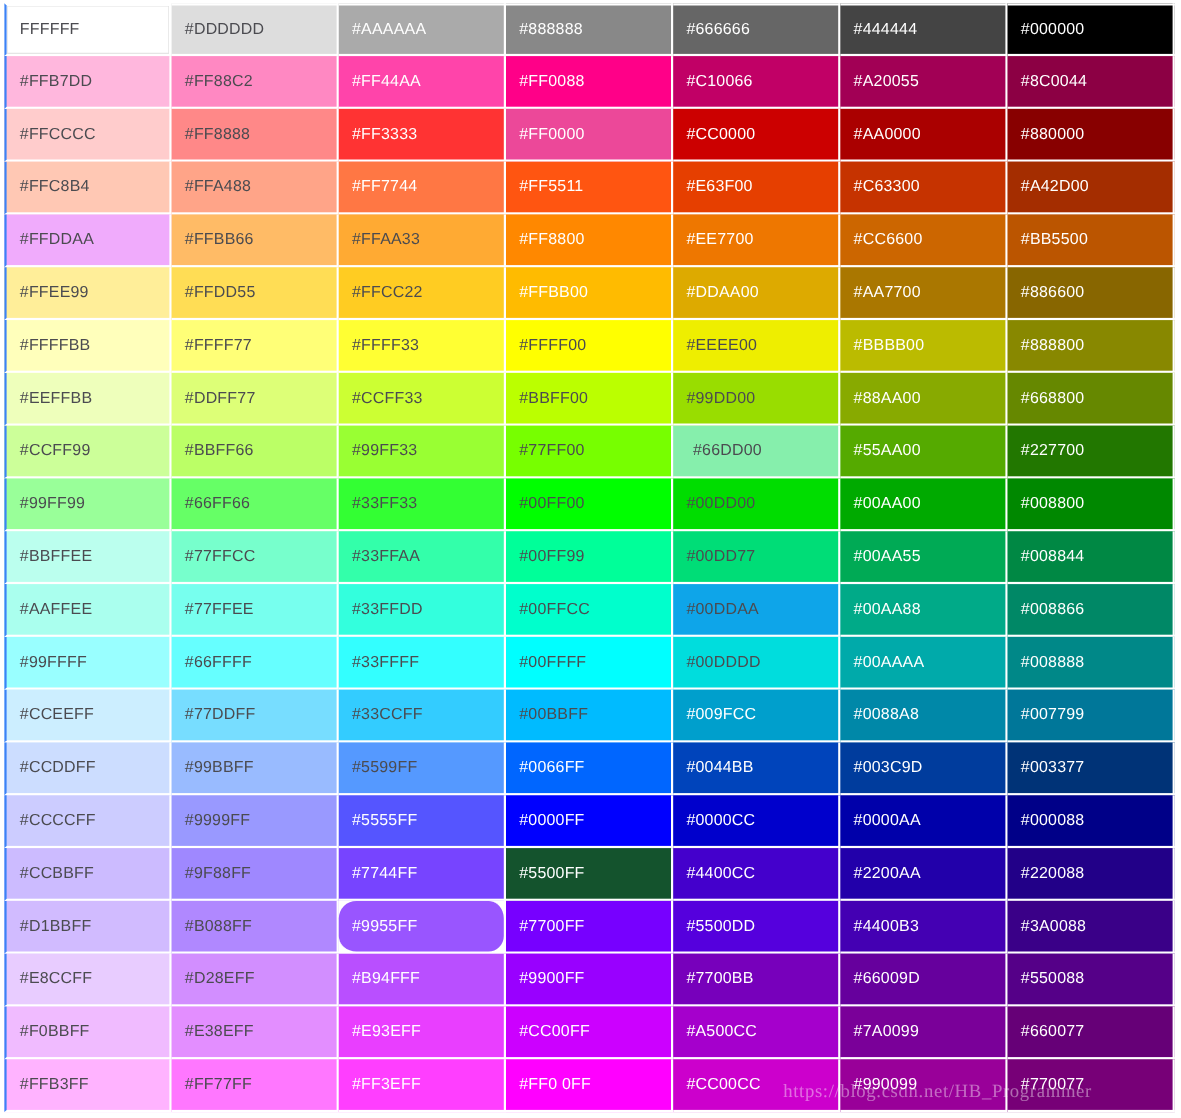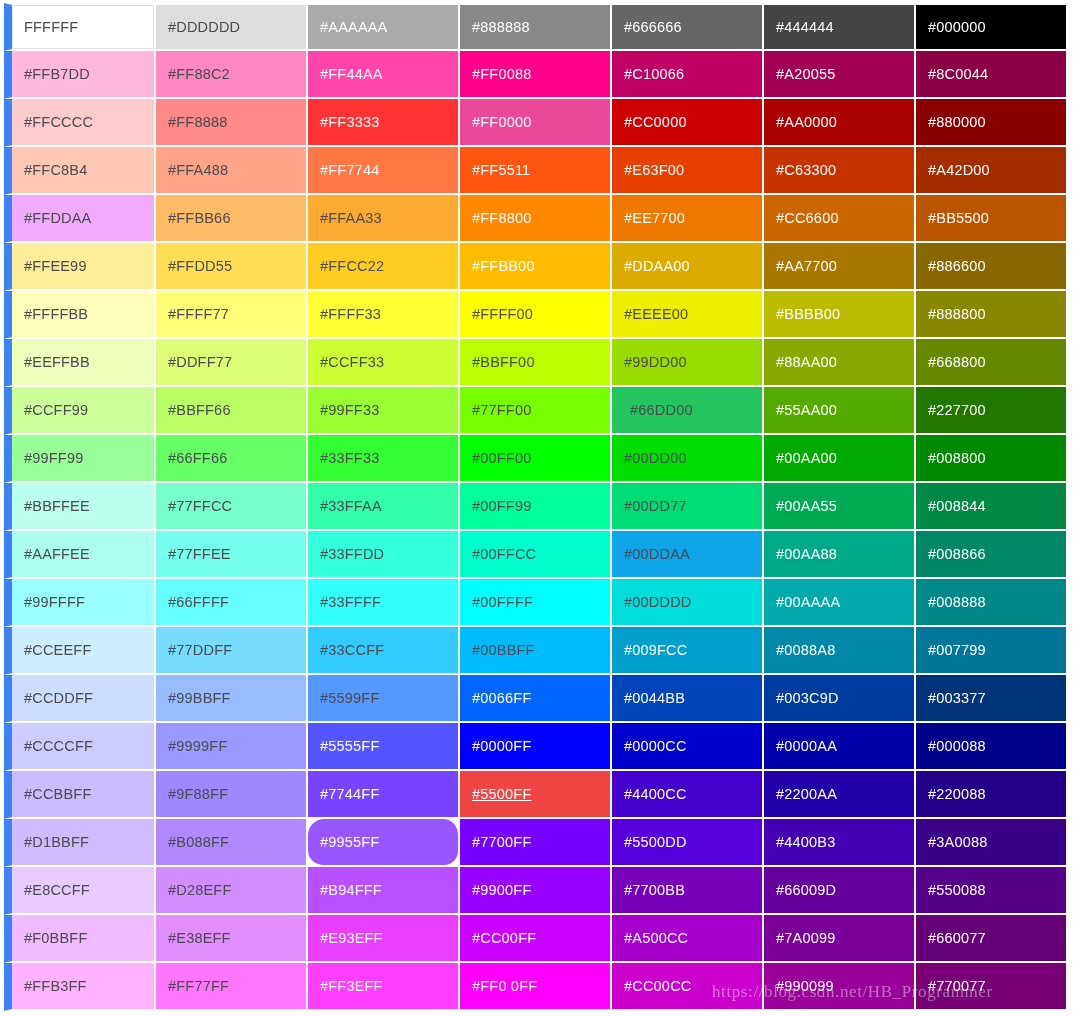--- a/index.html
+++ b/index.html
@@ -33,21 +33,21 @@
     vertical-align: middle;
     font-size: 14.5px;
     letter-spacing: 0.2px;
     line-height: 1;
     white-space: nowrap;
     overflow: hidden;
     border-right: 2px solid #ffffff;
     border-bottom: 2px solid #ffffff;
   }
   #palette-table tr td:first-child {
-    border-left: 8px solid #3b82f6;
+    border-left: 2px solid #3b82f6;
   }
   #palette-table tr:first-child td {
     border-top: 2px solid #ffffff;
   }
   #palette-table td.swatch-dark-text { color: #4b4b50; }
   #palette-table td.swatch-light-text { color: #ffffff; }
   #palette-table td.swatch-first {
     box-shadow: inset 0 0 0 1px #e2e2e2;
   }
   .watermark {
@@ -149,21 +149,21 @@
           <td class="swatch-dark-text" style="background: rgb(187, 255, 0);">#BBFF00</td>
           <td class="swatch-dark-text" style="background: rgb(153, 221, 0);">#99DD00</td>
           <td class="swatch-light-text" style="background: rgb(136, 170, 0);">#88AA00</td>
           <td class="swatch-light-text" style="background: rgb(102, 136, 0);">#668800</td>
         </tr>
         <tr>
           <td class="swatch-dark-text" style="background: rgb(204, 255, 153);">#CCFF99</td>
           <td class="swatch-dark-text" style="background: rgb(187, 255, 102);">#BBFF66</td>
           <td class="swatch-dark-text" style="background: rgb(153, 255, 51);">#99FF33</td>
           <td class="swatch-dark-text" style="background: rgb(119, 255, 0);">#77FF00</td>
-          <td class="swatch-dark-text" style="background: #22c55e; padding-left: 18px;">#66DD00</td>
+          <td class="swatch-dark-text" style="background: #86efac; padding-left: 18px;">#66DD00</td>
           <td class="swatch-light-text" style="background: rgb(85, 170, 0);">#55AA00</td>
           <td class="swatch-light-text" style="background: rgb(34, 119, 0);">#227700</td>
         </tr>
         <tr>
           <td class="swatch-dark-text" style="background: rgb(153, 255, 153);">#99FF99</td>
           <td class="swatch-dark-text" style="background: rgb(102, 255, 102);">#66FF66</td>
           <td class="swatch-dark-text" style="background: rgb(51, 255, 51);">#33FF33</td>
           <td class="swatch-dark-text" style="background: rgb(0, 255, 0);">#00FF00</td>
           <td class="swatch-dark-text" style="background: rgb(0, 221, 0);">#00DD00</td>
           <td class="swatch-light-text" style="background: rgb(0, 170, 0);">#00AA00</td>
@@ -220,21 +220,21 @@
           <td class="swatch-light-text" style="background: rgb(85, 85, 255);">#5555FF</td>
           <td class="swatch-light-text" style="background: rgb(0, 0, 255);">#0000FF</td>
           <td class="swatch-light-text" style="background: rgb(0, 0, 204); margin-top: 20px;">#0000CC</td>
           <td class="swatch-light-text" style="background: rgb(0, 0, 170);">#0000AA</td>
           <td class="swatch-light-text" style="background: rgb(0, 0, 136);">#000088</td>
         </tr>
         <tr>
           <td class="swatch-dark-text" style="background: rgb(204, 187, 255);">#CCBBFF</td>
           <td class="swatch-dark-text" style="background: rgb(159, 136, 255);">#9F88FF</td>
           <td class="swatch-light-text" style="background: rgb(119, 68, 255);">#7744FF</td>
-          <td class="swatch-light-text" style="background: #ef4444; text-decoration: underline;">#5500FF</td>
+          <td class="swatch-light-text" style="background: #14532d;">#5500FF</td>
           <td class="swatch-light-text" style="background: rgb(68, 0, 204);">#4400CC</td>
           <td class="swatch-light-text" style="background: rgb(34, 0, 170);">#2200AA</td>
           <td class="swatch-light-text" style="background: rgb(34, 0, 136);">#220088</td>
         </tr>
         <tr>
           <td class="swatch-dark-text" style="background: rgb(209, 187, 255);">#D1BBFF</td>
           <td class="swatch-dark-text" style="background: rgb(176, 136, 255);">#B088FF</td>
           <td class="swatch-light-text" style="background: rgb(153, 85, 255); border-radius: 16px;">#9955FF</td>
           <td class="swatch-light-text" style="background: rgb(119, 0, 255);">#7700FF</td>
           <td class="swatch-light-text" style="background: rgb(85, 0, 221);">#5500DD</td>

